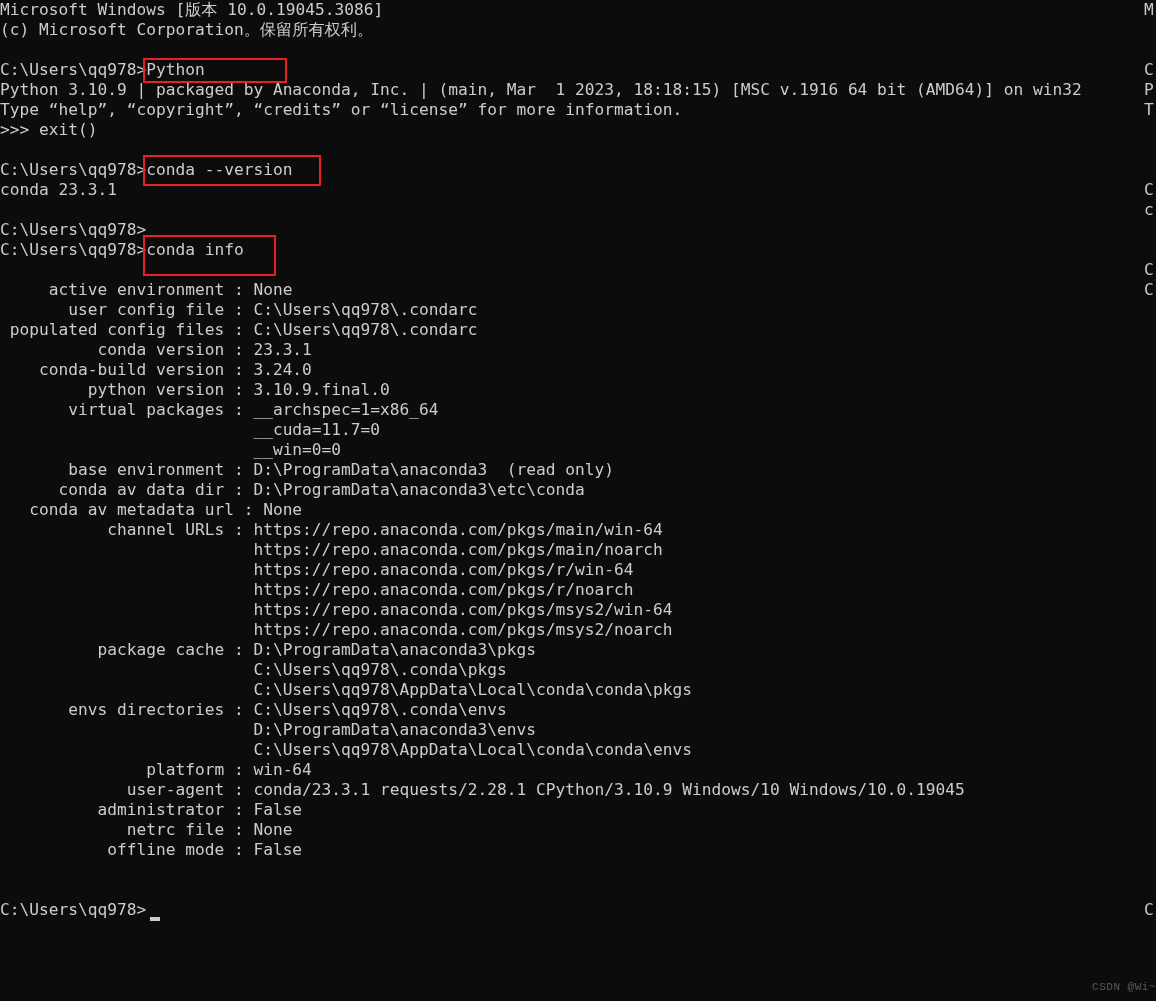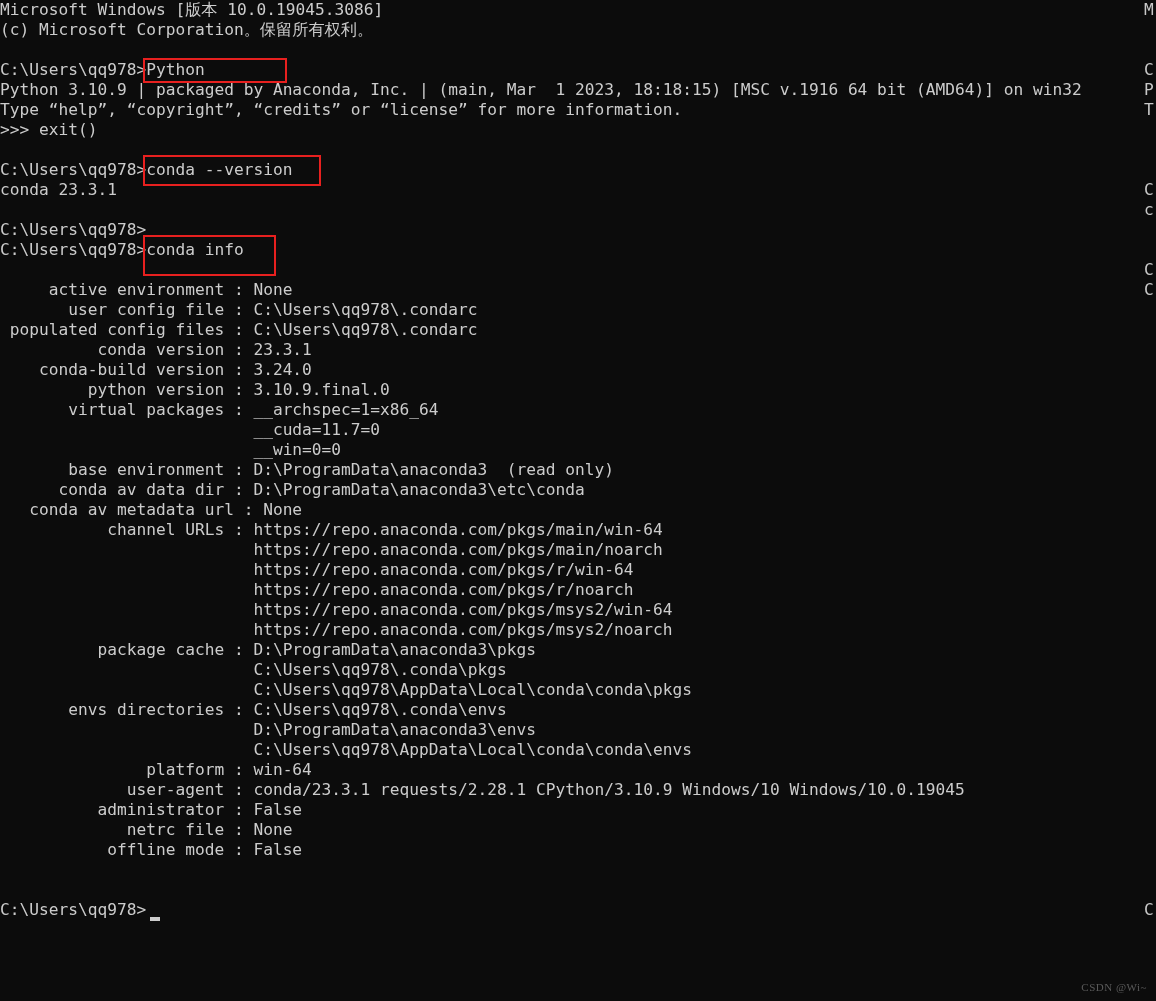--- a/index.html
+++ b/index.html
@@ -76,23 +76,23 @@
   #cursor {
     position: absolute;
     background: #cccccc;
     width: 10px;
     height: 4px;
   }
 
   
   #watermark {
     position: absolute;
-    right: 9px;
+    right: 0;
     bottom: 8px;
-    font-family: Liberation Serif, serif;
+    font-family: Liberation Mono, monospace;
     font-size: 11px;
     color: #5a5a5a;
     letter-spacing: 0.5px;
     white-space: pre;
   }
 </style>
 </head>
 <body>
 
 <div id="screen">

